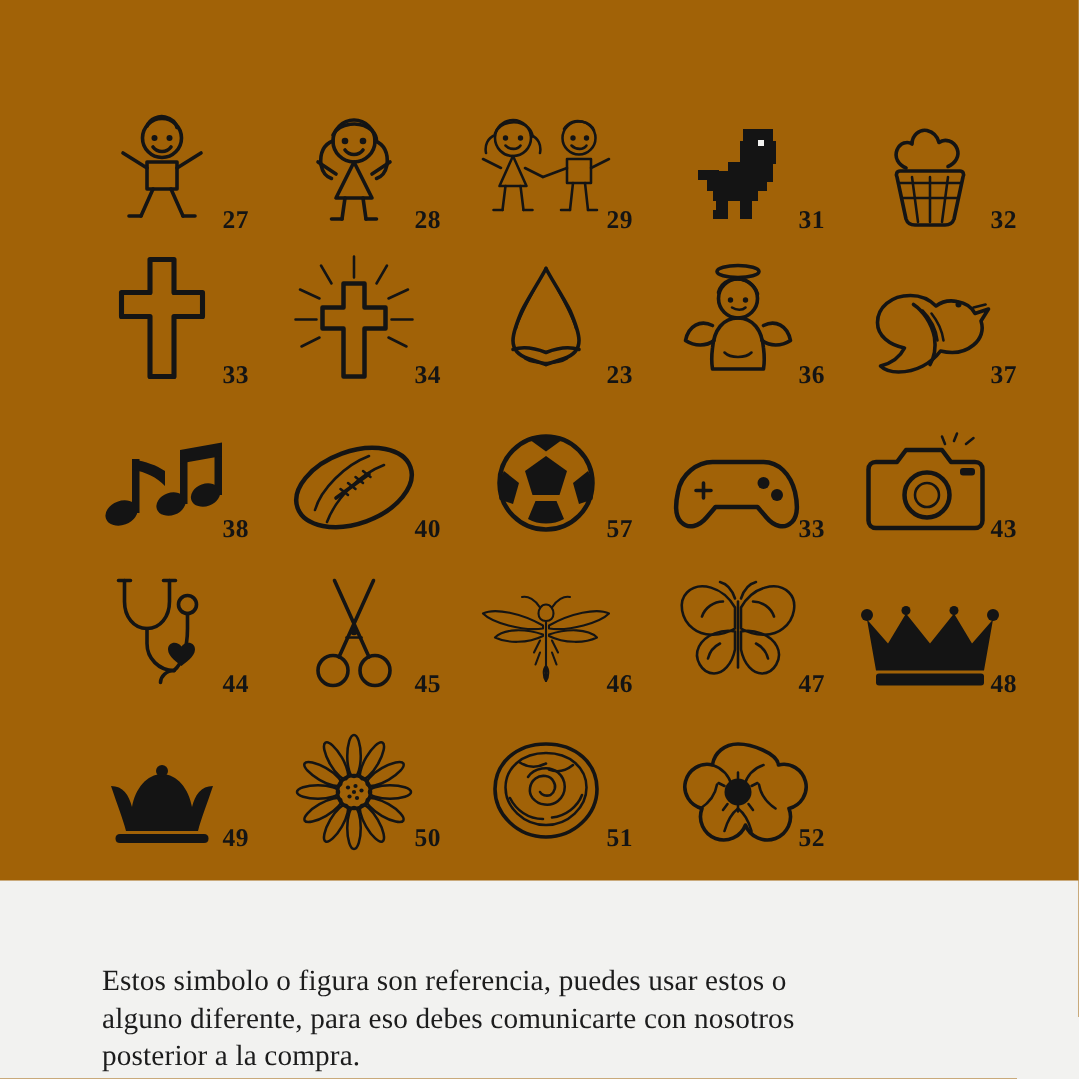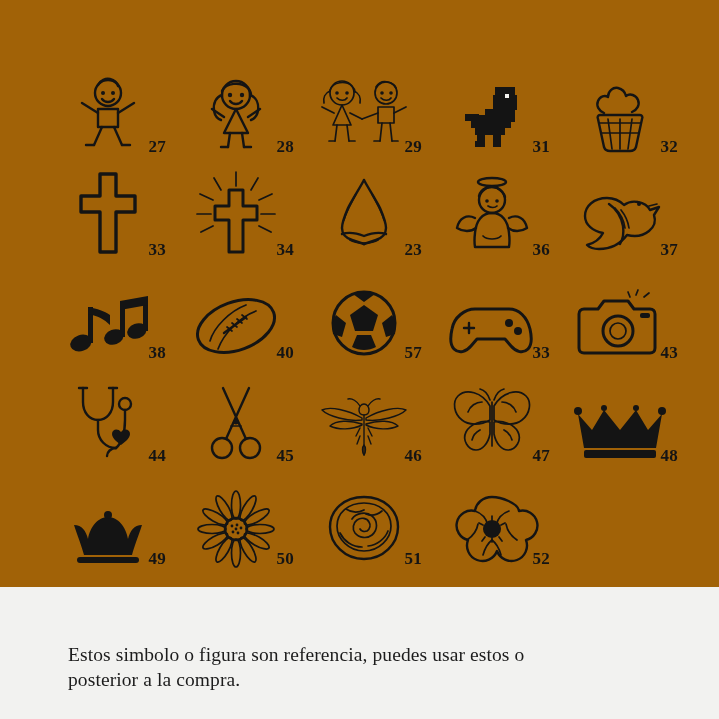--- a/index.html
+++ b/index.html
@@ -452,16 +452,17 @@
             </g>
         </svg>
       </span>
       <span class="num">52</span>
     </div>
 
   </div>
 
   <div class="caption">
     <div>Estos simbolo o figura son referencia, puedes usar  estos o</div>
+    <div>alguno diferente, para eso debes comunicarte con nosotros</div>
     <div>posterior a la compra.</div>
   </div>
 
 </div>
 
 </body></html>

